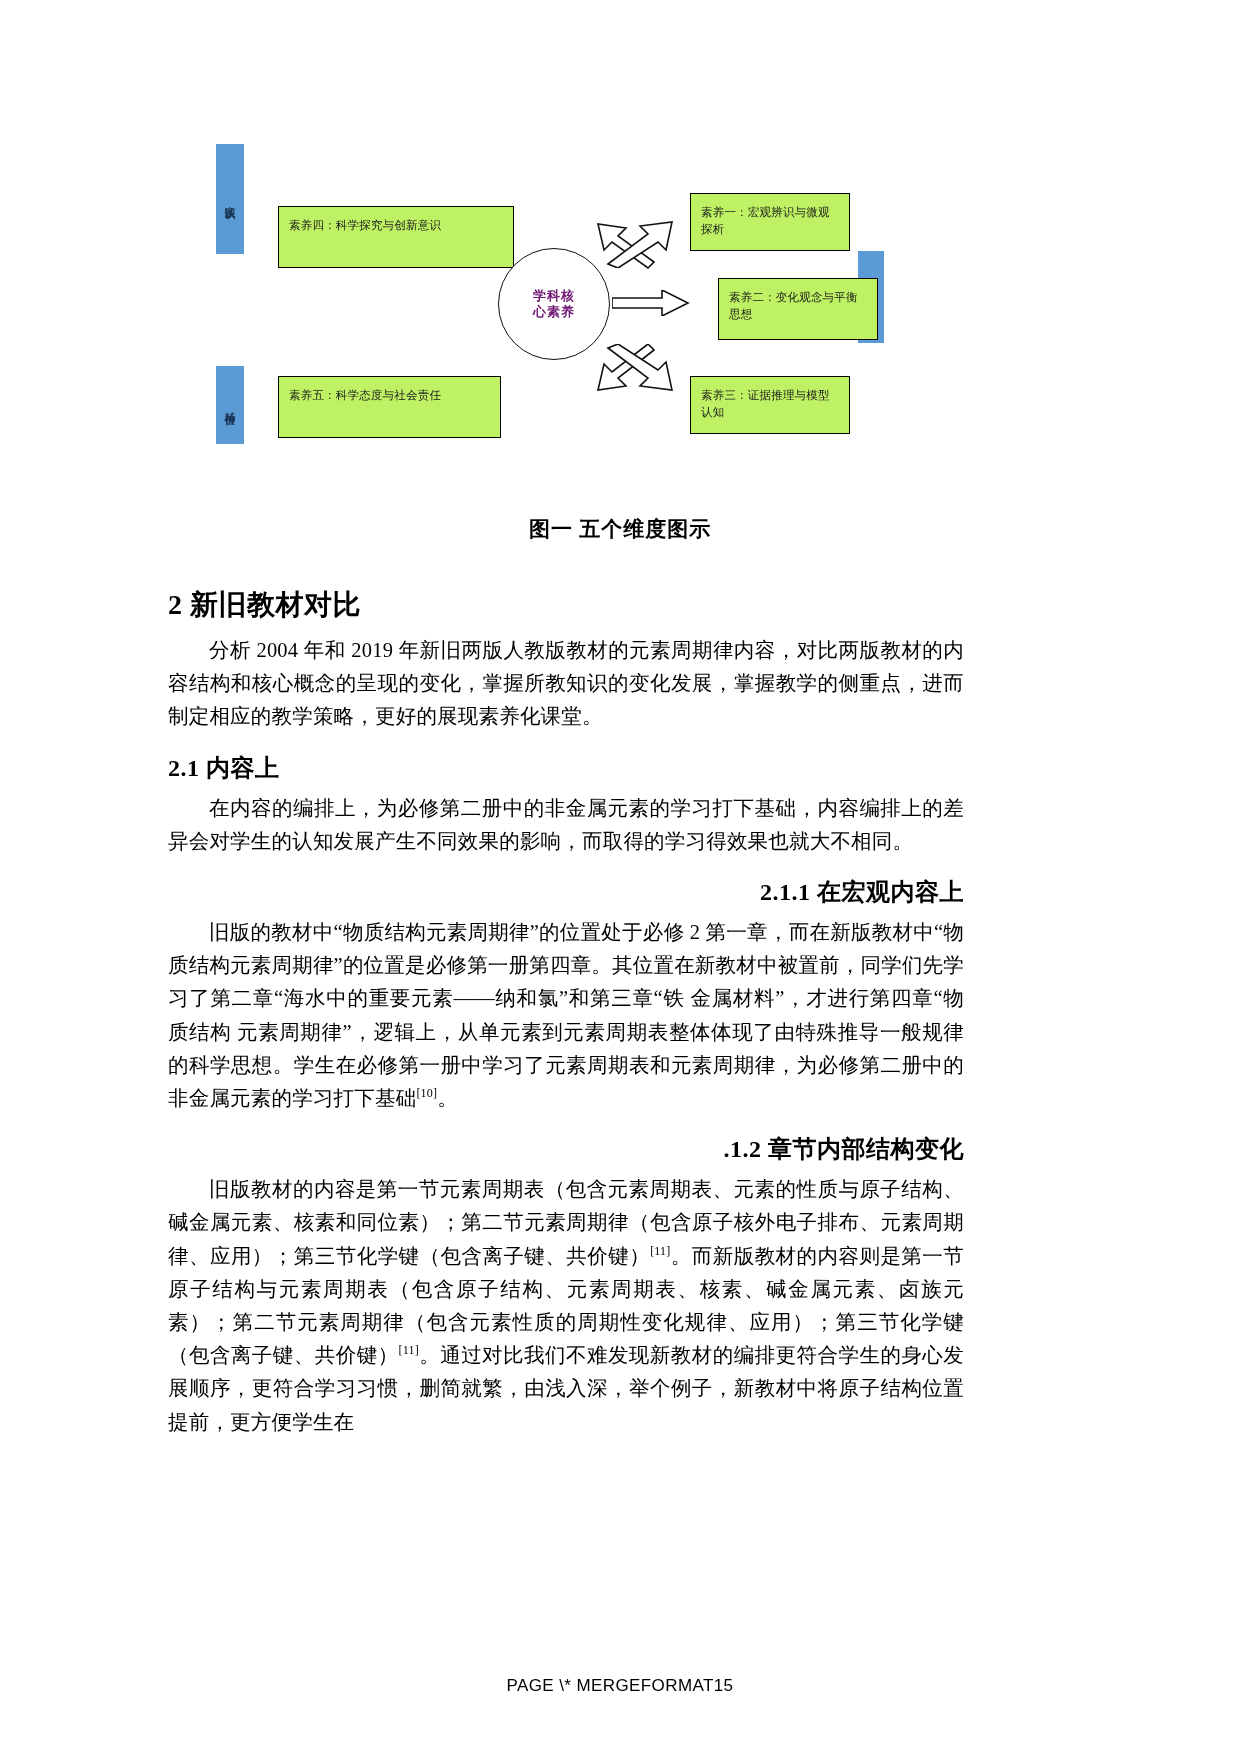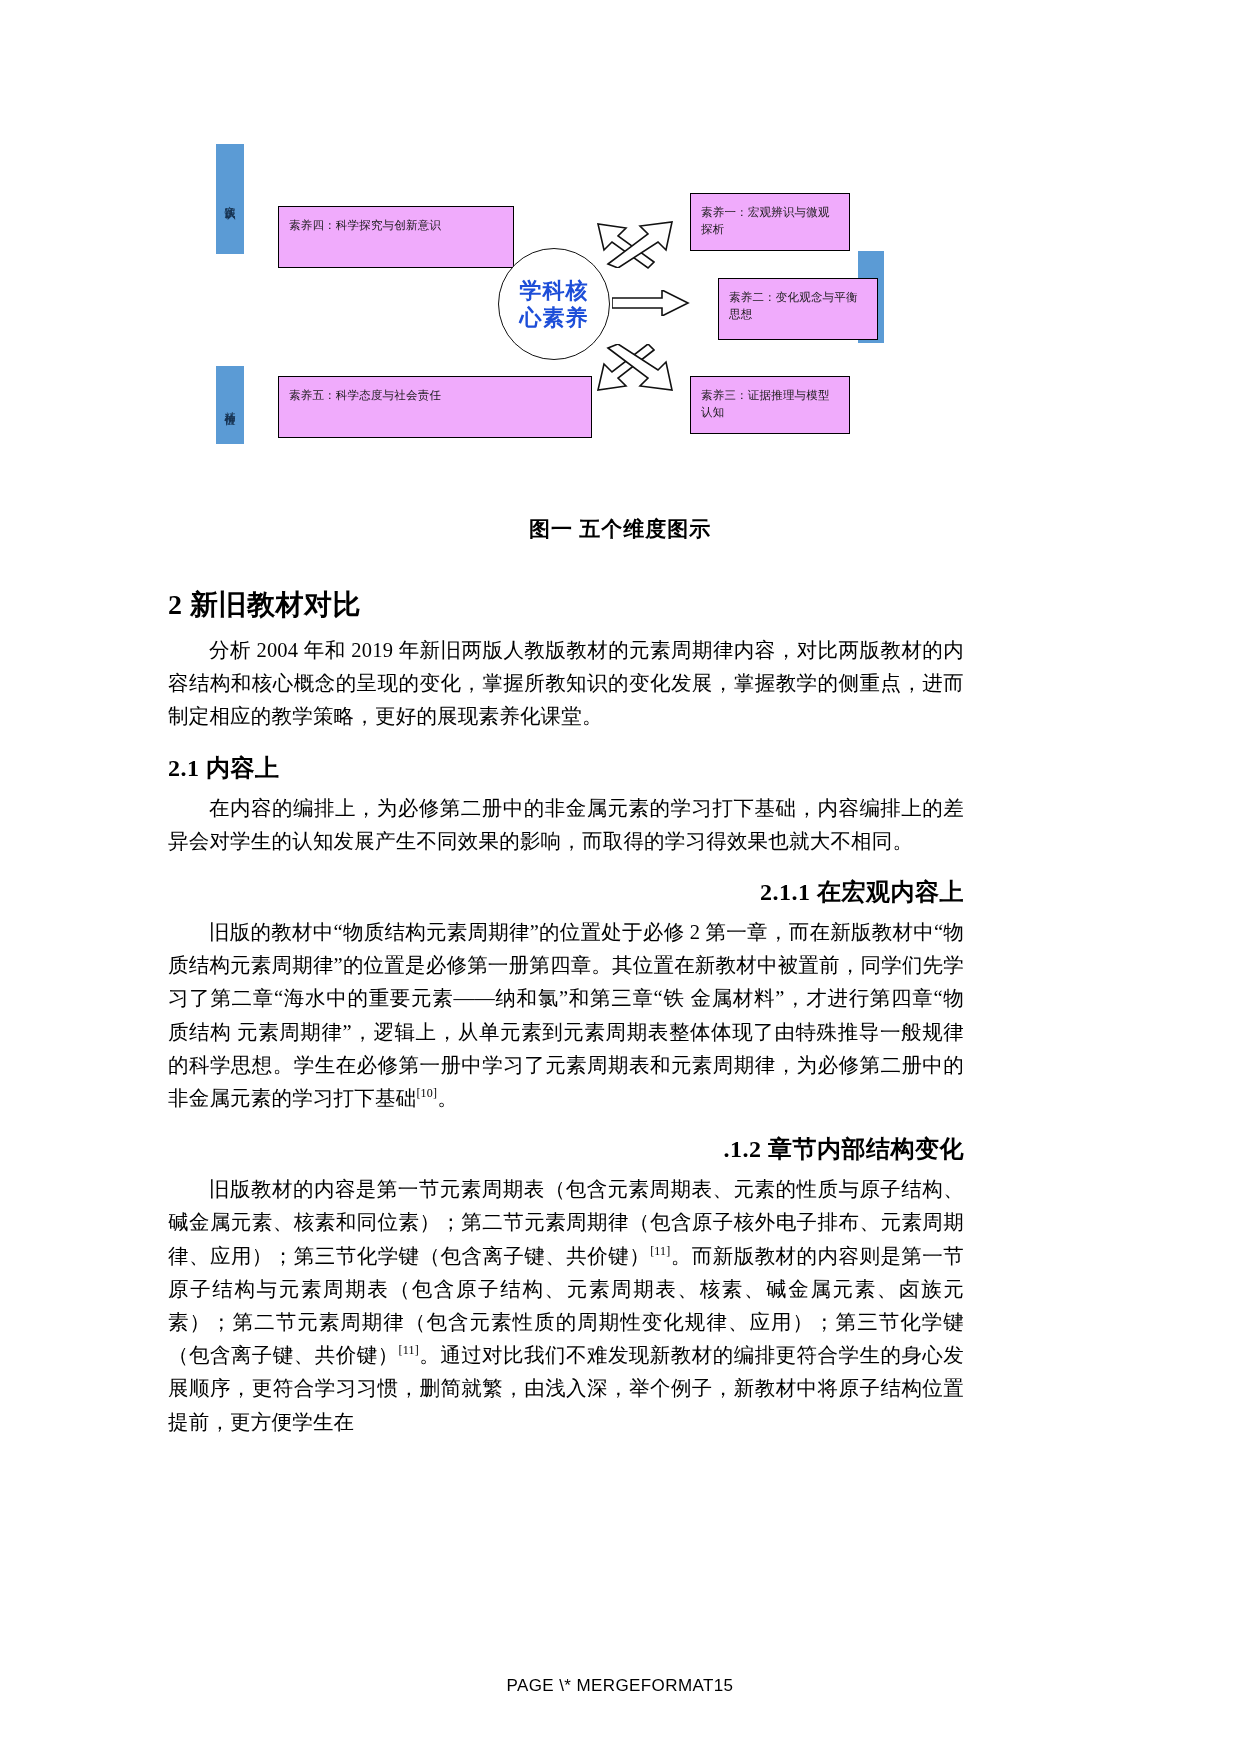--- a/index.html
+++ b/index.html
@@ -19,21 +19,21 @@
 
   
   .figure{
     position:absolute;
     left:150px; top:118px;
     width:790px; height:360px;
   }
   .fig-box{
     position:absolute;
     border:1.4px solid #000;
-    background:#f0abfc;
+    background:#bef264;
     box-sizing:border-box;
     font-family:"Liberation Sans","DejaVu Sans",sans-serif;
     font-size:11.5px;
     line-height:1.45;
     color:#1a1a1a;
     padding:10px 8px 6px 10px;
     letter-spacing:.2px;
   }
   .side-tab{
     position:absolute;
@@ -52,23 +52,23 @@
   }
   .center-circle{
     position:absolute;
     border:1.6px solid #111;
     border-radius:50%;
     background:#fff;
     display:flex;
     align-items:center;
     justify-content:center;
     text-align:center;
-    color:#1d4ed8;
-    font-weight:bold;
-    font-size:22px;
+    color:#701a75;
+    font-weight:bold;
+    font-size:13px;
     line-height:1.25;
     font-family:"Liberation Sans","DejaVu Sans",sans-serif;
     letter-spacing:1px;
   }
   .arrow{position:absolute;}
 
   
   .fig-caption{
     position:absolute;
     left:0;right:0;top:515px;
@@ -134,21 +134,21 @@
       <span>精神价值</span>
     </div>
 
     <div class="side-tab" style="left:708px;top:133px;width:26px;height:92px;">
       <span>理论认识</span>
     </div>
 
     <div class="fig-box" style="left:128px;top:88px;width:236px;height:62px;">
       <span>素养四：科学探究与创新意识</span>
     </div>
-    <div class="fig-box" style="left:128px;top:258px;width:314px;height:62px;">
+    <div class="fig-box" style="left:128px;top:258px;width:223px;height:62px;">
       <span>素养五：科学态度与社会责任</span>
     </div>
 
     <div class="fig-box" style="left:540px;top:75px;width:160px;height:58px;">
       <span>素养一：宏观辨识与微观探析</span>
     </div>
     <div class="fig-box" style="left:540px;top:160px;width:160px;height:62px;margin-left:28px;">
       <span>素养二：变化观念与平衡思想</span>
     </div>
     <div class="fig-box" style="left:540px;top:258px;width:160px;height:58px;">

